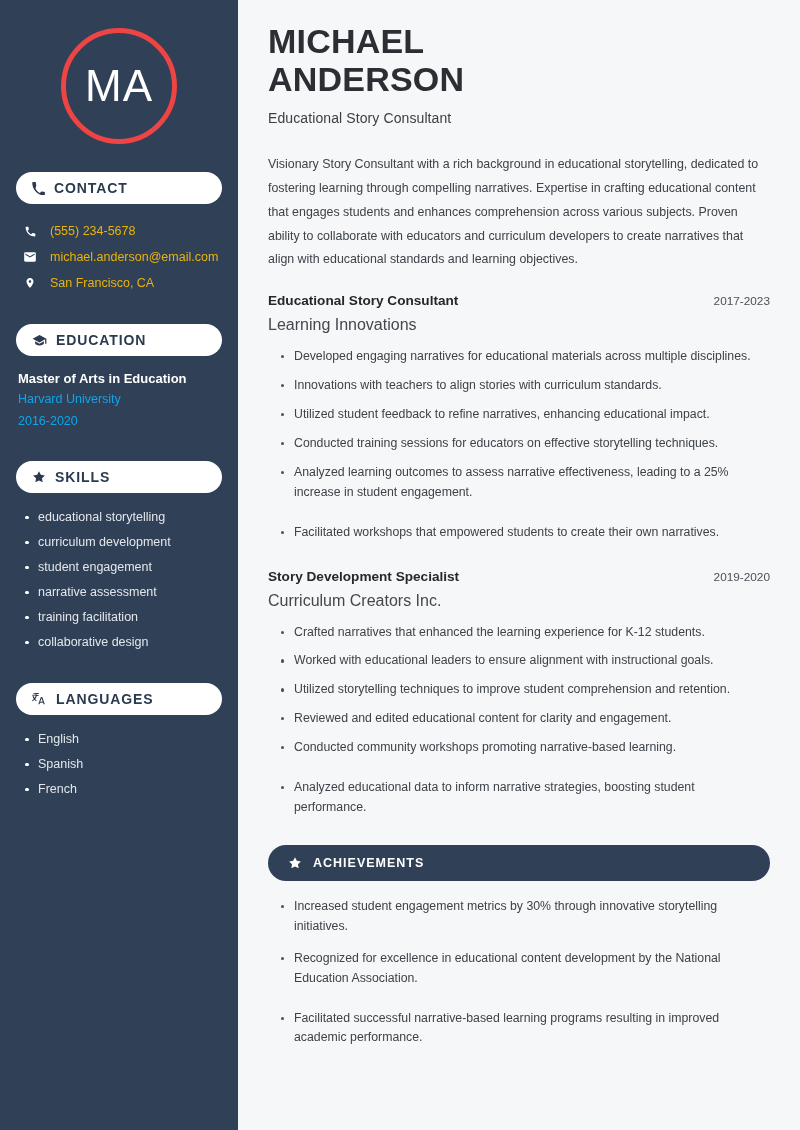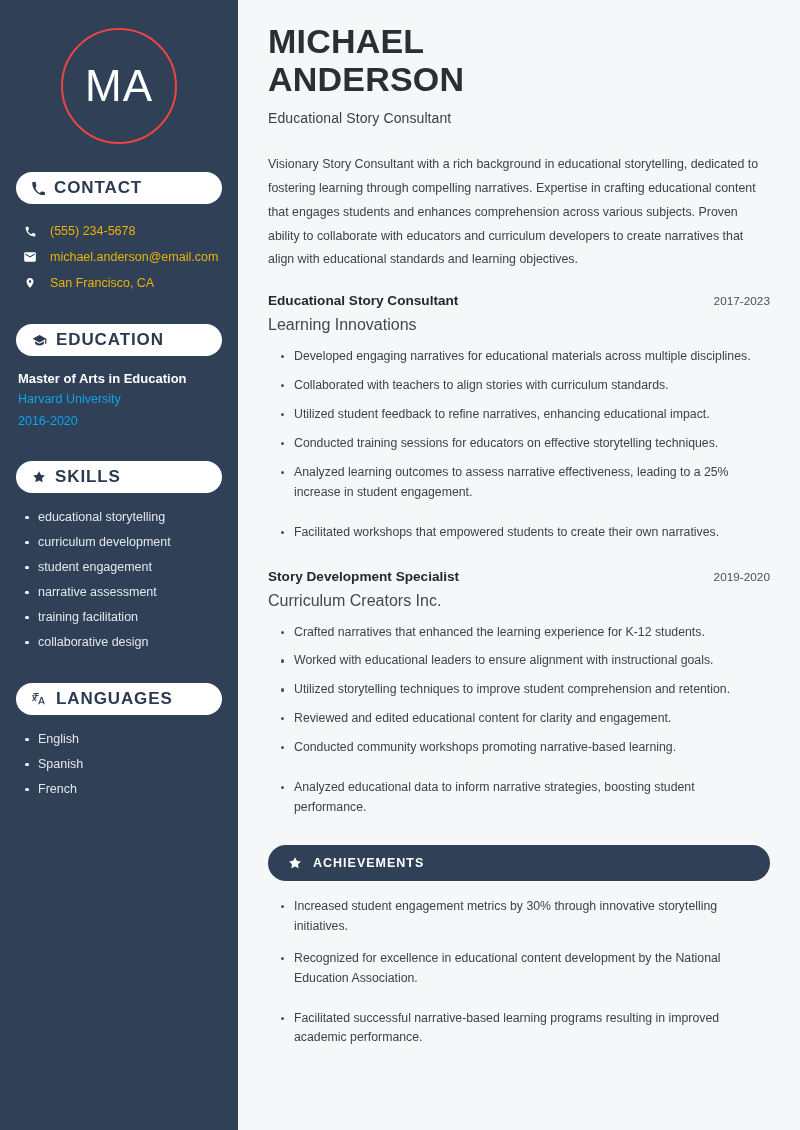--- a/index.html
+++ b/index.html
@@ -37,21 +37,21 @@
   .avatar-wrap {
     display: flex;
     justify-content: center;
     padding-top: 28px;
   }
 
   .avatar {
     width: 116px;
     height: 116px;
     border-radius: 50%;
-    border: 2px solid #ef4444;
+    border: 5px solid #ef4444;
     display: flex;
     align-items: center;
     justify-content: center;
   }
 
   .avatar-initials {
     font-size: 44px;
     font-weight: 400;
     letter-spacing: 1px;
     color: #ffffff;
@@ -62,21 +62,21 @@
   .pill-light {
     background: #ffffff;
     color: #2b3a4f;
     border-radius: 999px;
     height: 32px;
     display: flex;
     align-items: center;
     gap: 9px;
     padding: 0 16px;
     margin-top: 28px;
-    font-size: 17px;
+    font-size: 14px;
     font-weight: 700;
     letter-spacing: 0.9px;
   }
 
   .pill-light .ic { display: flex; align-items: center; }
   .pill-light svg { display: block; fill: #2b3a4f; }
 
   .contact-list { margin-top: 14px; }
 
   .contact-row {
@@ -343,21 +343,21 @@
 
 
     <section class="exp">
       <div class="exp-head">
         <span class="exp-role">Educational Story Consultant</span>
         <span class="exp-dates">2017-2023</span>
       </div>
       <div class="exp-company">Learning Innovations</div>
       <ul class="bullets">
         <li>Developed engaging narratives for educational materials across multiple disciplines.</li>
-        <li>Collaborated with teachers to align stories with curriculum standards.</li>
+        <li>Innovations with teachers to align stories with curriculum standards.</li>
         <li>Utilized student feedback to refine narratives, enhancing educational impact.</li>
         <li>Conducted training sessions for educators on effective storytelling techniques.</li>
         <li>Analyzed learning outcomes to assess narrative effectiveness, leading to a 25% increase in student engagement.</li>
         <li>Facilitated workshops that empowered students to create their own narratives.</li>
       </ul>
     </section>
 
     <section class="exp">
       <div class="exp-head">
         <span class="exp-role">Story Development Specialist</span>

